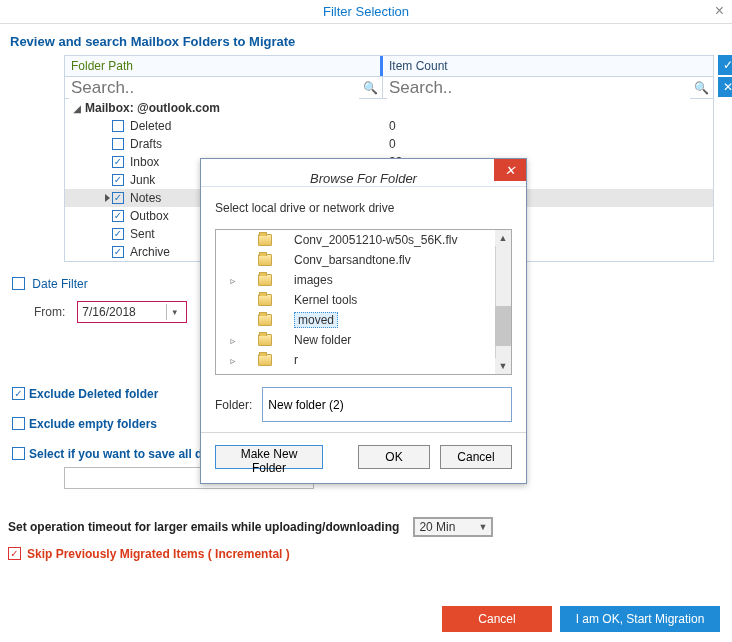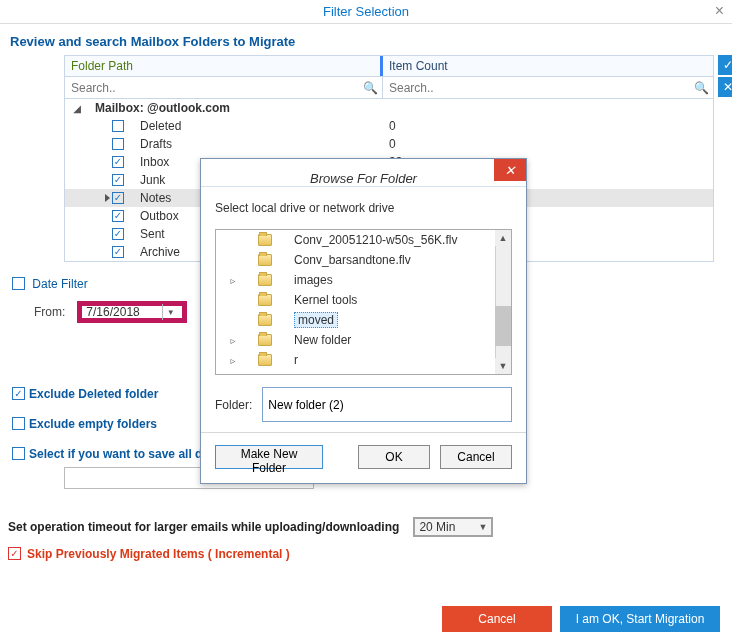--- a/index.html
+++ b/index.html
@@ -9,43 +9,43 @@
   .header-close { position: absolute; right: 8px; top: 2px; color: #888; font-size: 16px; cursor: pointer; }
   .instructions { color: #0b5aa0; font-weight: bold; font-size: 13px; padding: 10px 10px 6px 10px; }
   .grid-wrap { margin: 0 0 0 64px; width: 650px; position: relative; }
   .grid-header { display: flex; border: 1px solid #c9d6e6; background: #f7fbff; height: 22px; }
   .gh-folder { width: 318px; padding: 3px 6px; border-right: 3px solid #3b82f6; color: #4d7c0f; }
   .gh-count { flex: 1; padding: 3px 6px; color: #2b4a6f; }
   .search-row { display: flex; border-left: 1px solid #c9d6e6; border-right: 1px solid #c9d6e6; border-bottom: 1px solid #c9d6e6; height: 22px; }
   .search-cell { display: flex; align-items: center; padding: 0 4px; }
   .sc-folder { width: 318px; border-right: 1px solid #c9d6e6; }
   .sc-count { flex: 1; }
-  .search-input { border: none; outline: none; width: 100%; font-size: 12px; color: #888; }
+  .search-input { border: none; outline: none; width: 100%; font-size: 17px; color: #888; }
   .search-icon { color: #444; font-size: 12px; margin-left: 4px; }
   .tree-body { border-left: 1px solid #c9d6e6; border-right: 1px solid #c9d6e6; border-bottom: 1px solid #c9d6e6; }
   .tree-row { display: flex; height: 18px; align-items: center; }
   .tree-folder { width: 318px; display: flex; align-items: center; padding-left: 6px; border-right: 1px solid transparent; }
   .tree-count { flex: 1; padding-left: 6px; color: #333; }
   .tw { display: inline-block; width: 12px; text-align: center; color: #555; font-size: 10px; }
   .cb { width: 12px; height: 12px; border: 1px solid #2776c4; display: inline-flex; align-items: center; justify-content: center; margin-right: 4px; font-size: 10px; line-height: 1; }
   .cb.checked::after { content: "✓"; color: #2776c4; }
-  .rowlabel { margin-left: 12px; }
+  .rowlabel { margin-left: 2px; }
   .mailbox-row .rowlabel { font-weight: bold; }
   .row-selected { background: #e6e6e6; }
   .indent2 { width: 34px; display: inline-block; }
   .rcaret { display:inline-block; width:0;height:0;border-top:4px solid transparent;border-bottom:4px solid transparent;border-left:5px solid #555; margin-right:2px;}
   .side-btns { position: absolute; right: -2px; top: 0; width: 20px; }
   .side-btn { width: 20px; height: 20px; background: #1f8bd6; color: #fff; display:flex;align-items:center;justify-content:center;font-size:12px;margin-bottom:2px;cursor:pointer;}
   .date-filter { margin: 14px 0 0 12px; }
   .cb-inline { width: 13px; height: 13px; border: 1px solid #2776c4; display:inline-flex;align-items:center;justify-content:center;vertical-align:middle;margin-right:4px;font-size:10px;}
   .cb-inline.checked::after { content:"✓"; color:#2776c4; }
   .df-label { color:#0b5aa0; font-weight:normal; vertical-align:middle;}
   .from-row { margin: 10px 0 0 34px; display:flex;align-items:center;gap:12px;}
   .from-lbl { color:#444; }
-  .date-box { display:flex; align-items:center; border:5px solid #be185d; height:22px; width:110px; padding:0 4px; justify-content:space-between; background:#fff;}
+  .date-box { display:flex; align-items:center; border:1px solid #be185d; height:22px; width:110px; padding:0 4px; justify-content:space-between; background:#fff;}
   .date-dd { width:16px;height:16px;border-left:1px solid #bbb;display:flex;align-items:center;justify-content:center;color:#555;font-size:9px;}
   .exclude-block { margin: 64px 0 0 12px; display:flex;flex-direction:column;gap:16px;}
   .ex-line { display:flex;align-items:center; }
   .ex-label { color:#0b5aa0; font-weight:bold; }
   .savepath-box { margin:6px 0 0 64px; width:250px;height:22px;border:1px solid #bbb;}
   .timeout-row { margin:28px 0 0 8px; display:flex;align-items:center;gap:14px;}
   .timeout-lbl { font-weight:bold; color:#222;}
   .timeout-sel { border:2px solid #a3a3a3;height:20px;width:80px;display:flex;align-items:center;justify-content:space-between;padding:0 4px;background:#f4f4f4;}
   .td { font-size:9px;color:#555;}
   .skip-row { margin:10px 0 0 8px; display:flex;align-items:center;}

